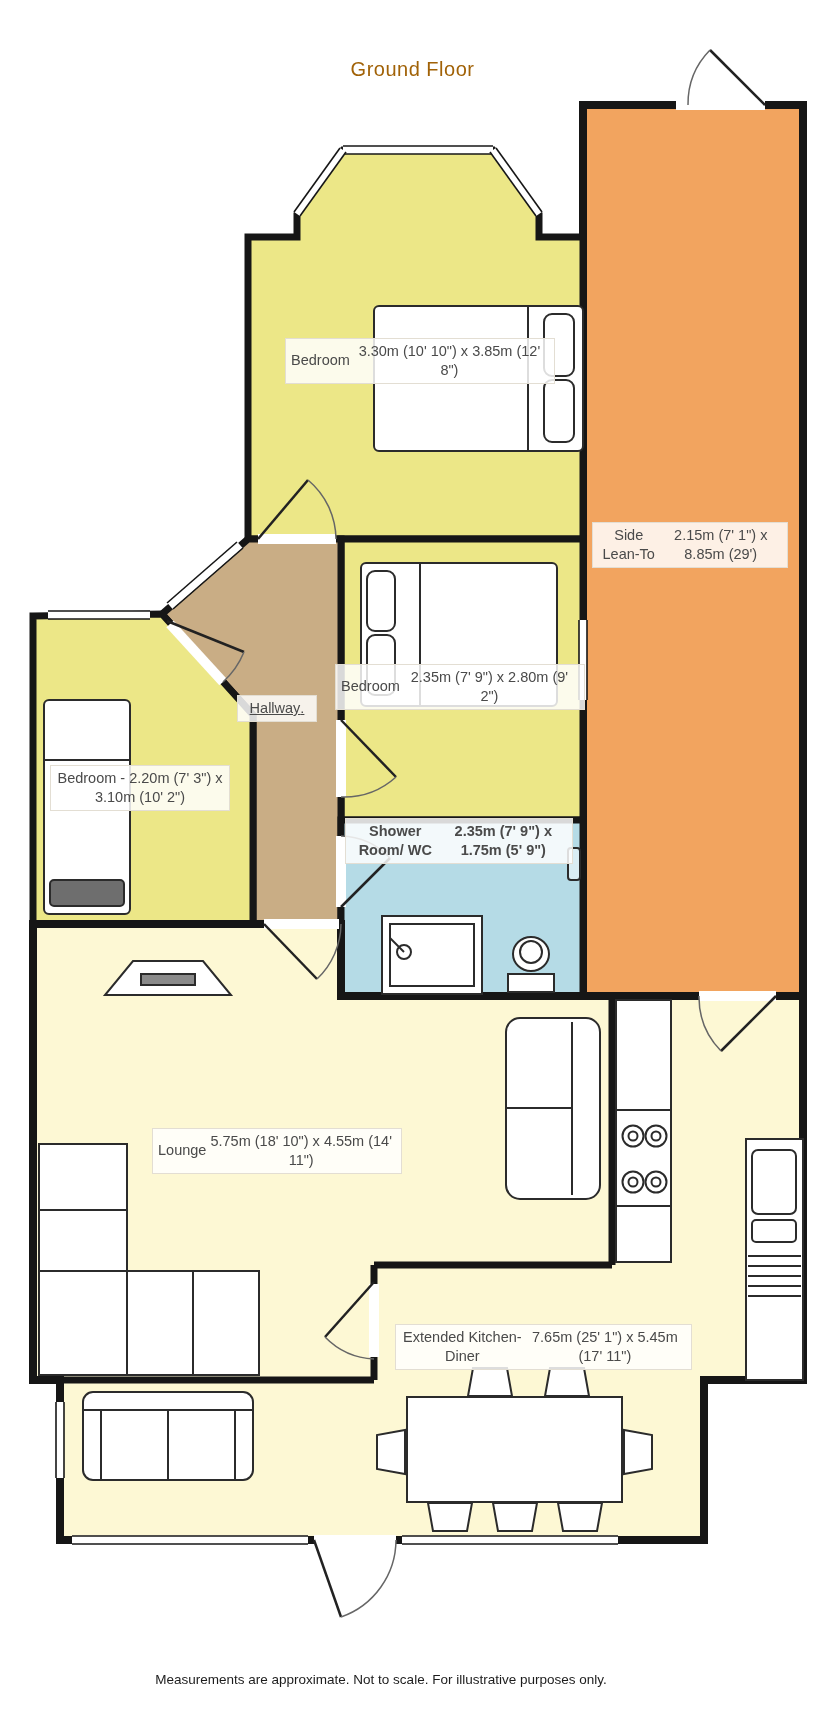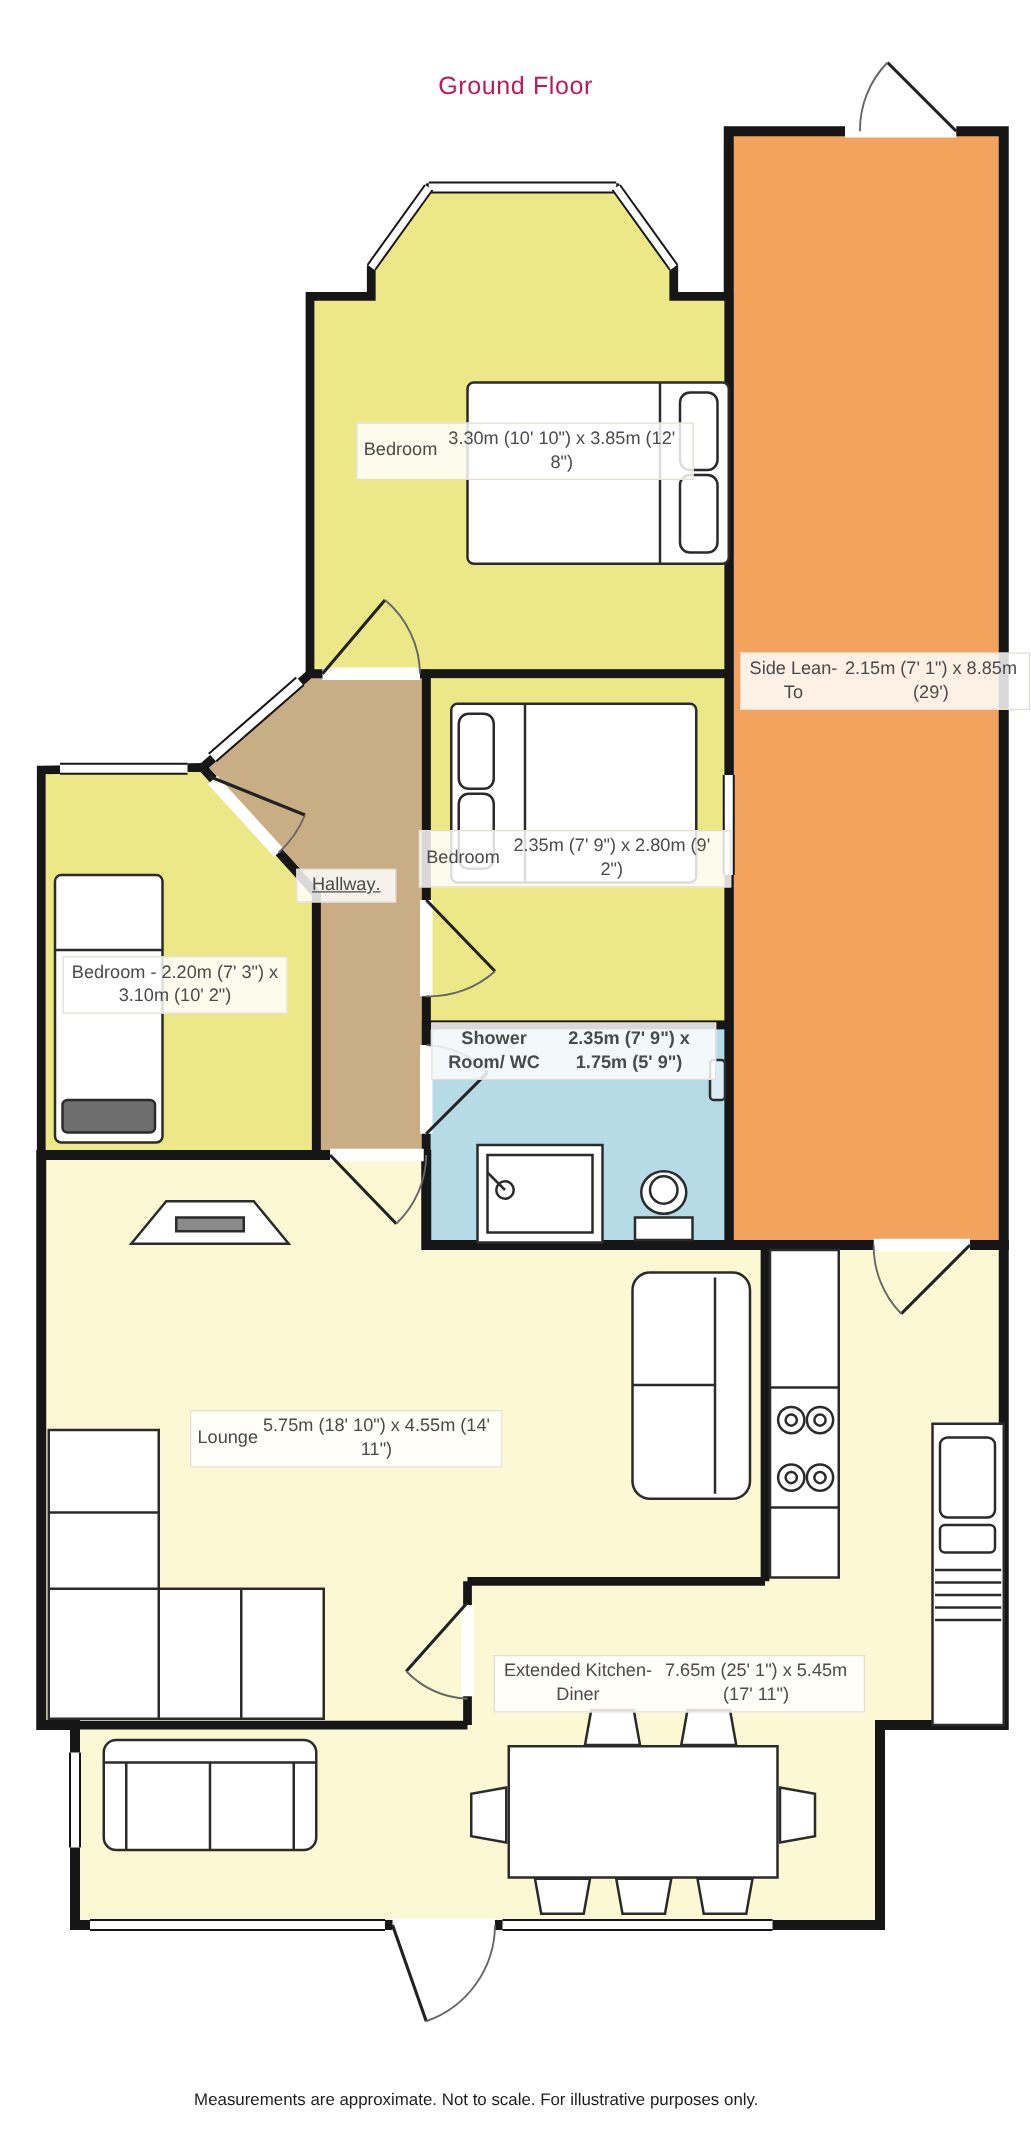--- a/index.html
+++ b/index.html
@@ -2,21 +2,21 @@
 <html><head>
 <meta charset="utf-8">
 <style>
   html,body{margin:0;padding:0;background:#ffffff;}
   .canvas{
     position:relative;width:825px;height:1718px;background:#ffffff;
     font-family:"Liberation Sans", sans-serif;overflow:hidden;
   }
   .plan-title{
     position:absolute;top:58px;left:0;width:825px;text-align:center;
-    font-size:20px;letter-spacing:.5px;color:#be185d;
+    font-size:20px;letter-spacing:.5px;color:#a16207;
   }
   .plan-svg{position:absolute;left:0;top:0;}
   .room-label{
     position:absolute;display:flex;flex-direction:row;align-items:center;justify-content:center;
     background:rgba(255,255,255,.84);border:1px solid #e3ded3;
     color:#4a4a4a;font-size:14.5px;line-height:1.3;text-align:center;
     padding:3px 5px;box-sizing:border-box;
   }
   .rl-name,.rl-dims{display:block;white-space:pre-line;}
   .footer-note{
@@ -273,21 +273,21 @@
         <polygon points="405,1430 405,1474 377,1469 377,1435"></polygon>
       </g>
     </g>
   </svg>
 
   <div class="room-label" style="left:285px;top:338px;width:270px;">
     <span class="rl-name">Bedroom</span>
     <span class="rl-dims">3.30m (10' 10") x 3.85m (12' 8")</span>
   </div>
 
-  <div class="room-label" style="left:592px;top:522px;width:232px;">
+  <div class="room-label" style="left:592px;top:522px;width:196px;">
     <span class="rl-name">Side Lean-To</span>
     <span class="rl-dims">2.15m (7' 1") x 8.85m (29')</span>
   </div>
 
   <div class="room-label" style="left:335px;top:664px;width:250px;">
     <span class="rl-name">Bedroom</span>
     <span class="rl-dims">2.35m (7' 9") x 2.80m (9' 2")</span>
   </div>
 
   <div class="room-label" style="left:237px;top:695px;width:80px;text-decoration:underline;">

